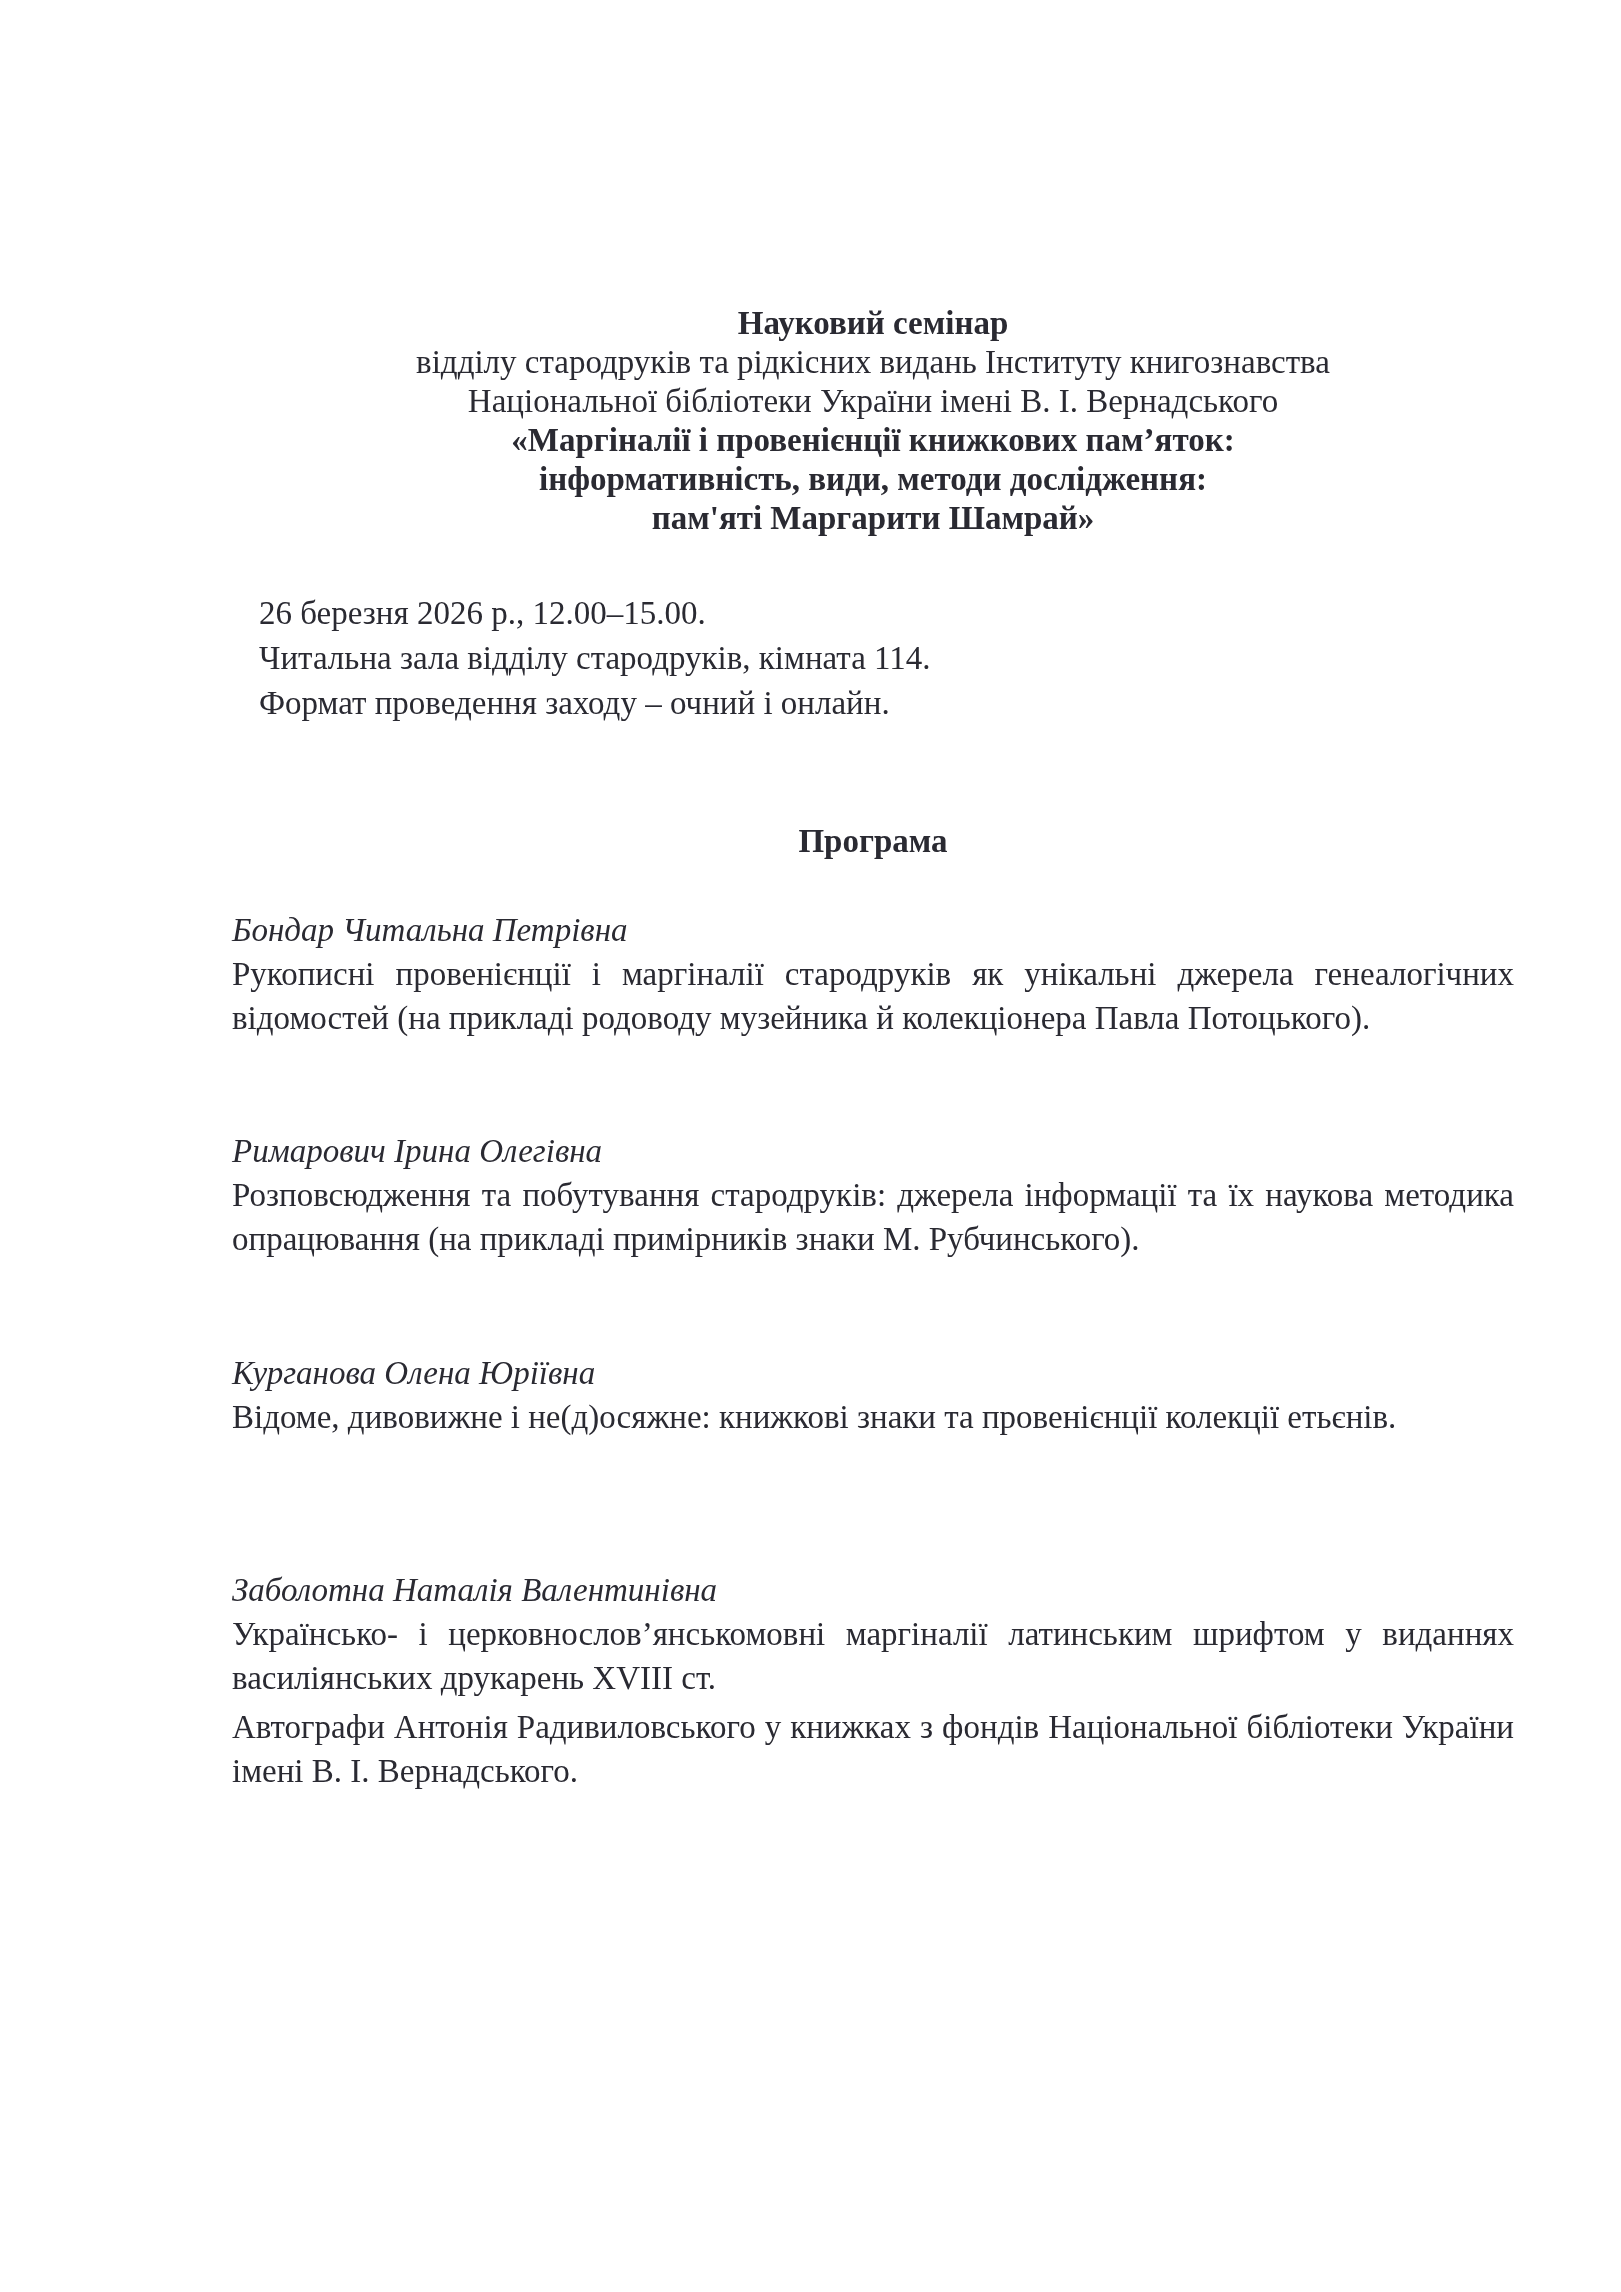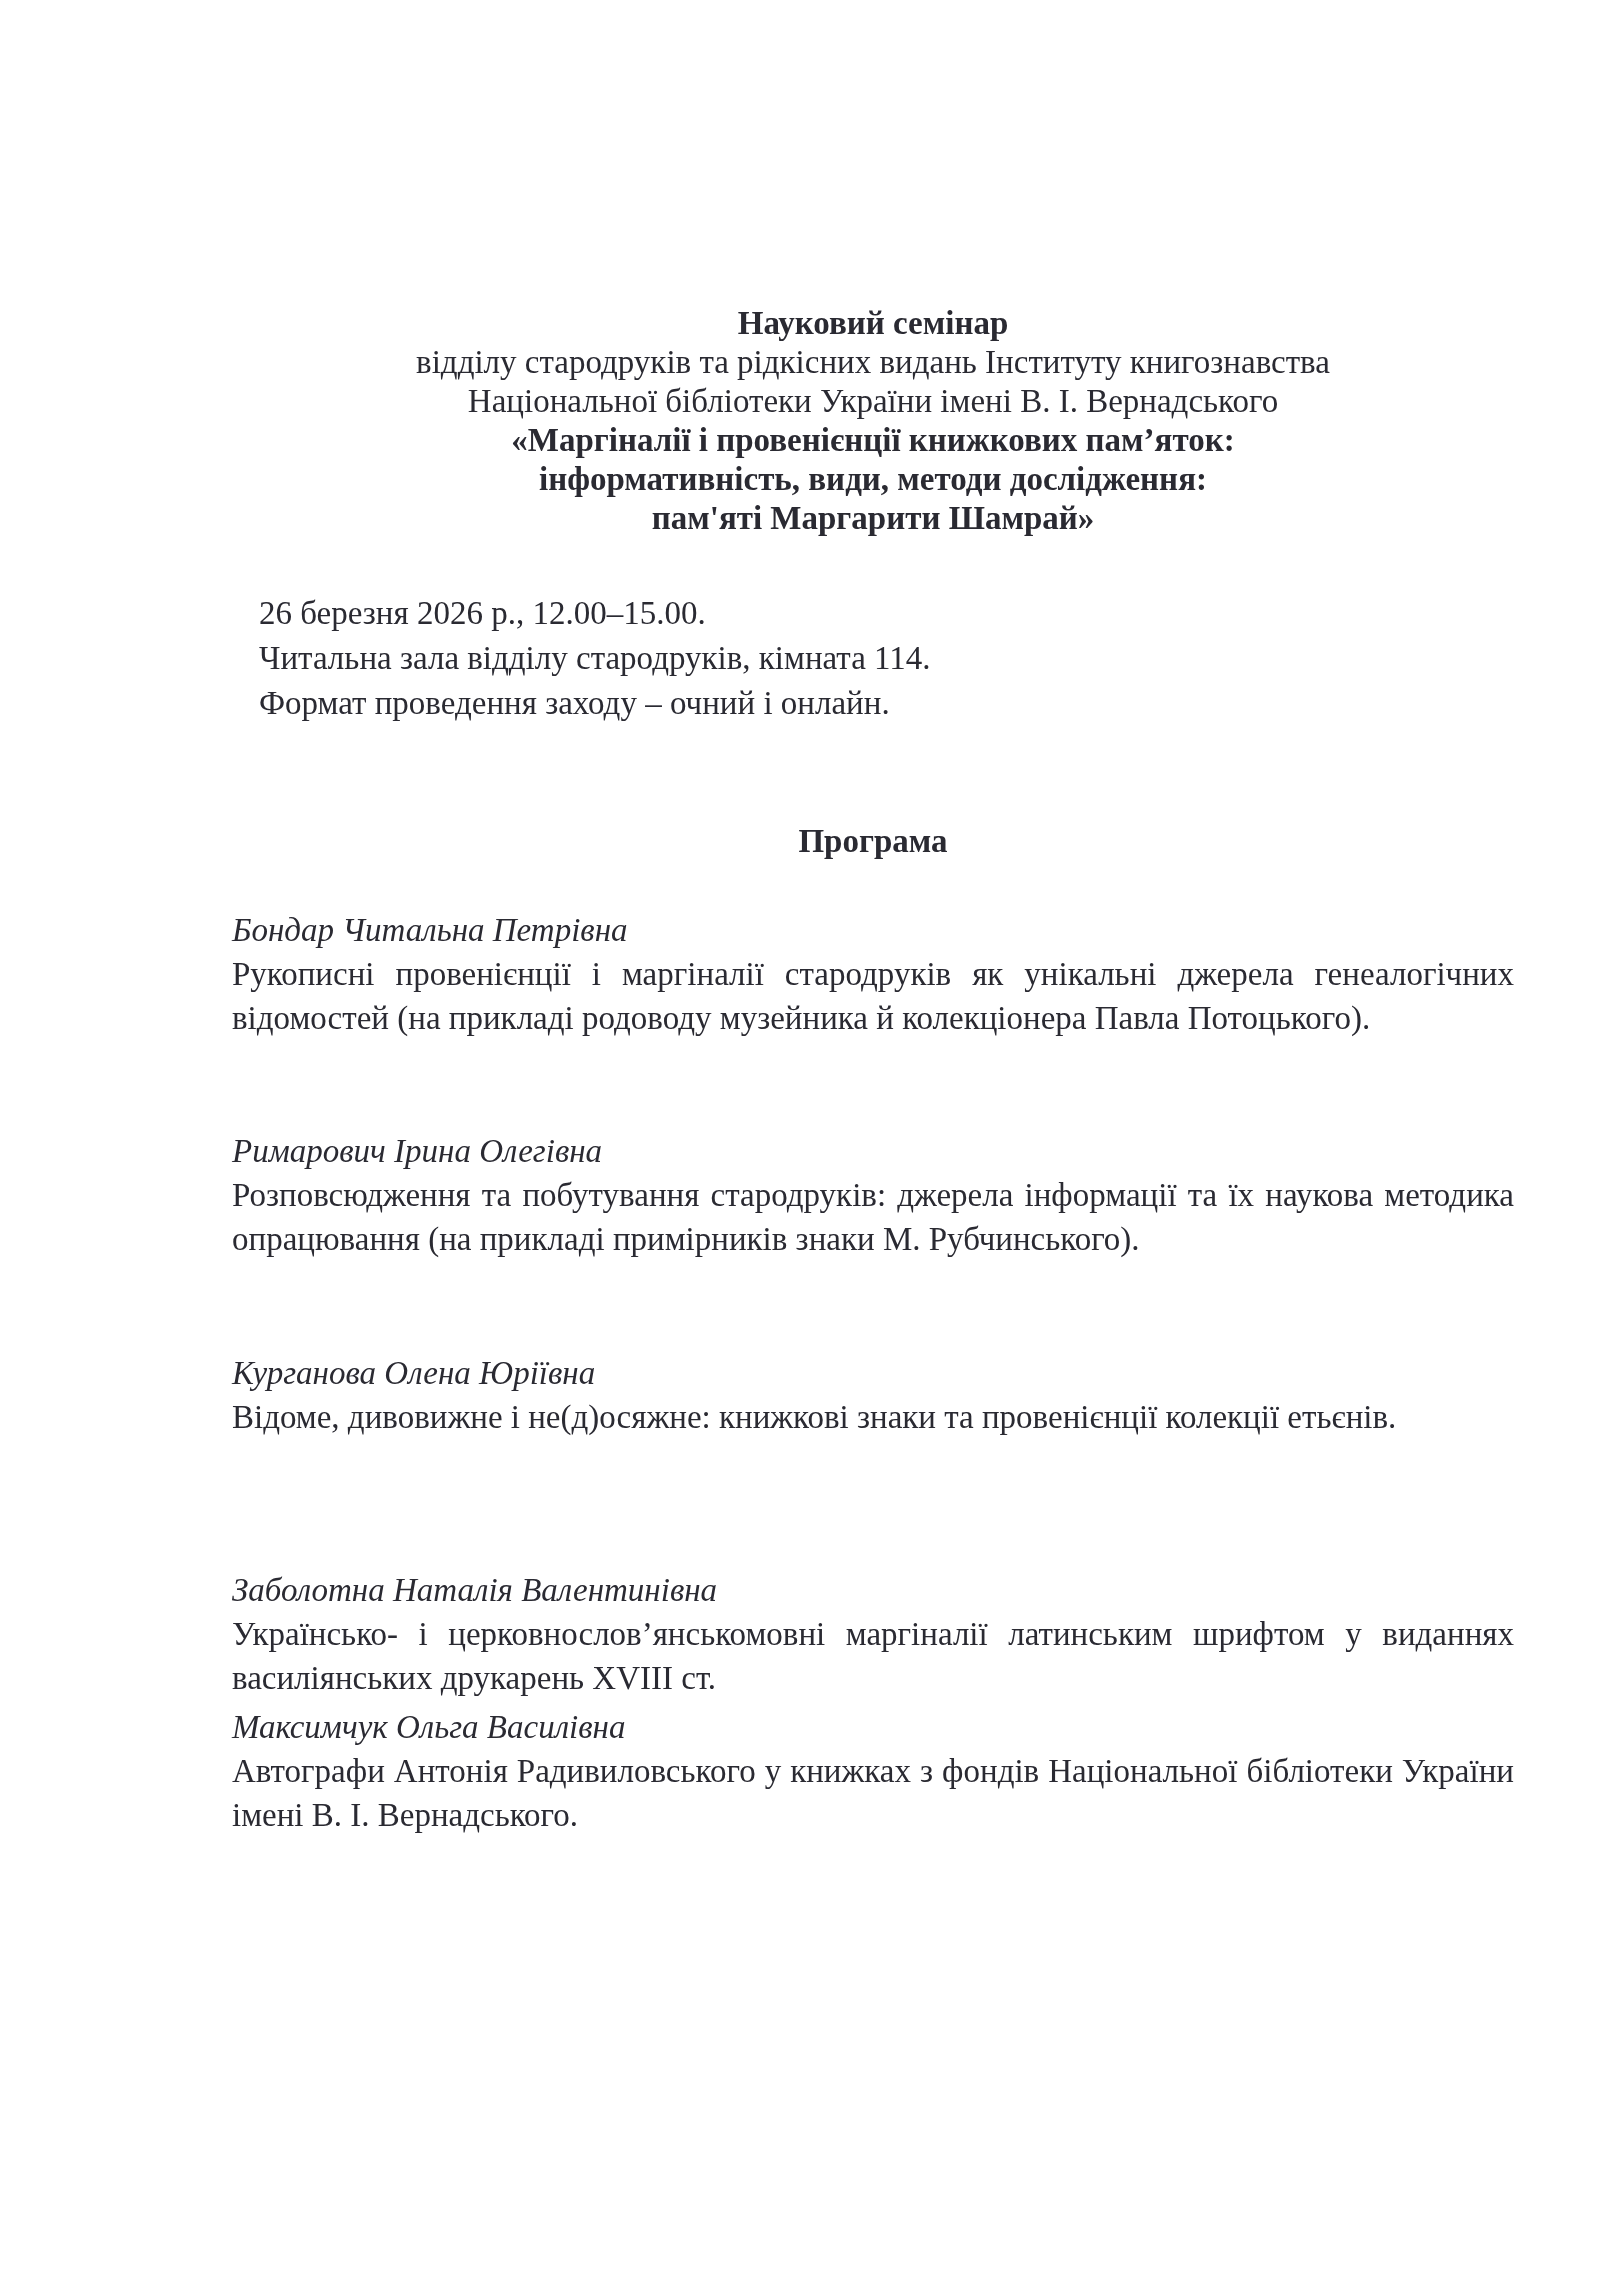--- a/index.html
+++ b/index.html
@@ -120,18 +120,17 @@
     <span class="speaker">Курганова Олена Юріївна</span>
     <span class="talk">Відоме, дивовижне і не(д)осяжне: книжкові знаки та провенієнції колекції етьєнів.</span>
   </div>
 
   <div class="entry e4">
     <span class="speaker">Заболотна Наталія Валентинівна</span>
     <span class="talk">Українсько- і церковнослов’янськомовні маргіналії латинським шрифтом у виданнях василіянських друкарень XVIII ст.</span>
   </div>
 
   <div class="entry e5">
-    <span class="speaker">Максимчук Ольга Василівна</span>
     <span class="talk">Автографи Антонія Радивиловського у книжках з фондів Національної бібліотеки України імені В. І. Вернадського.</span>
   </div>
 
 </div>
 
 
 </body></html>

